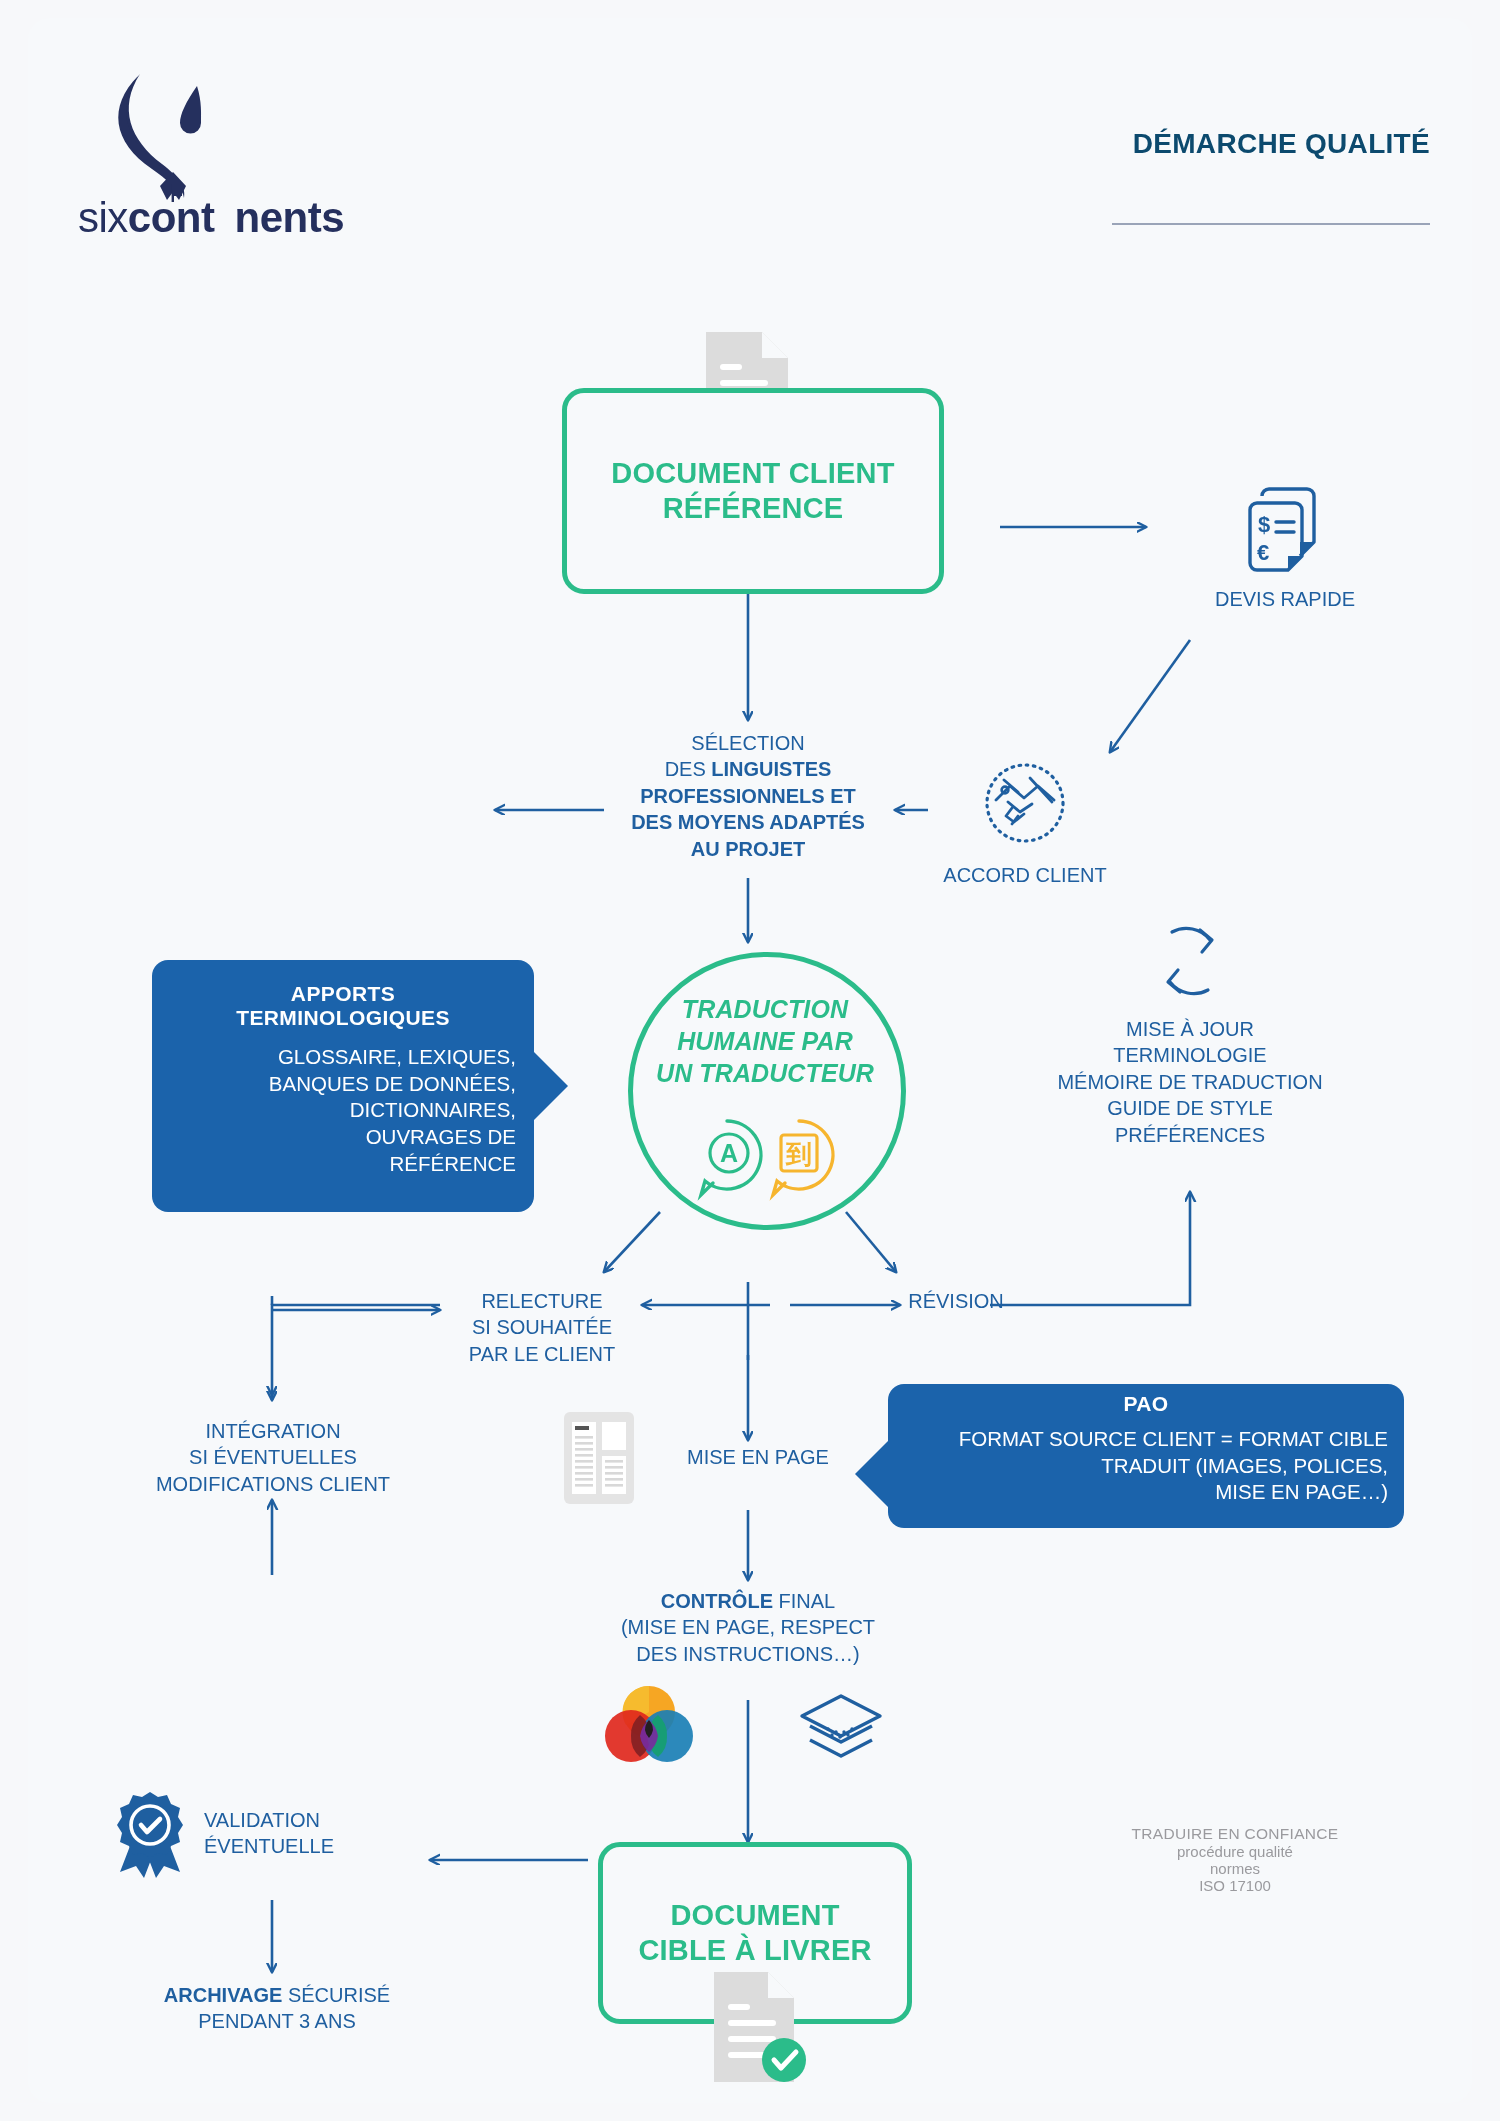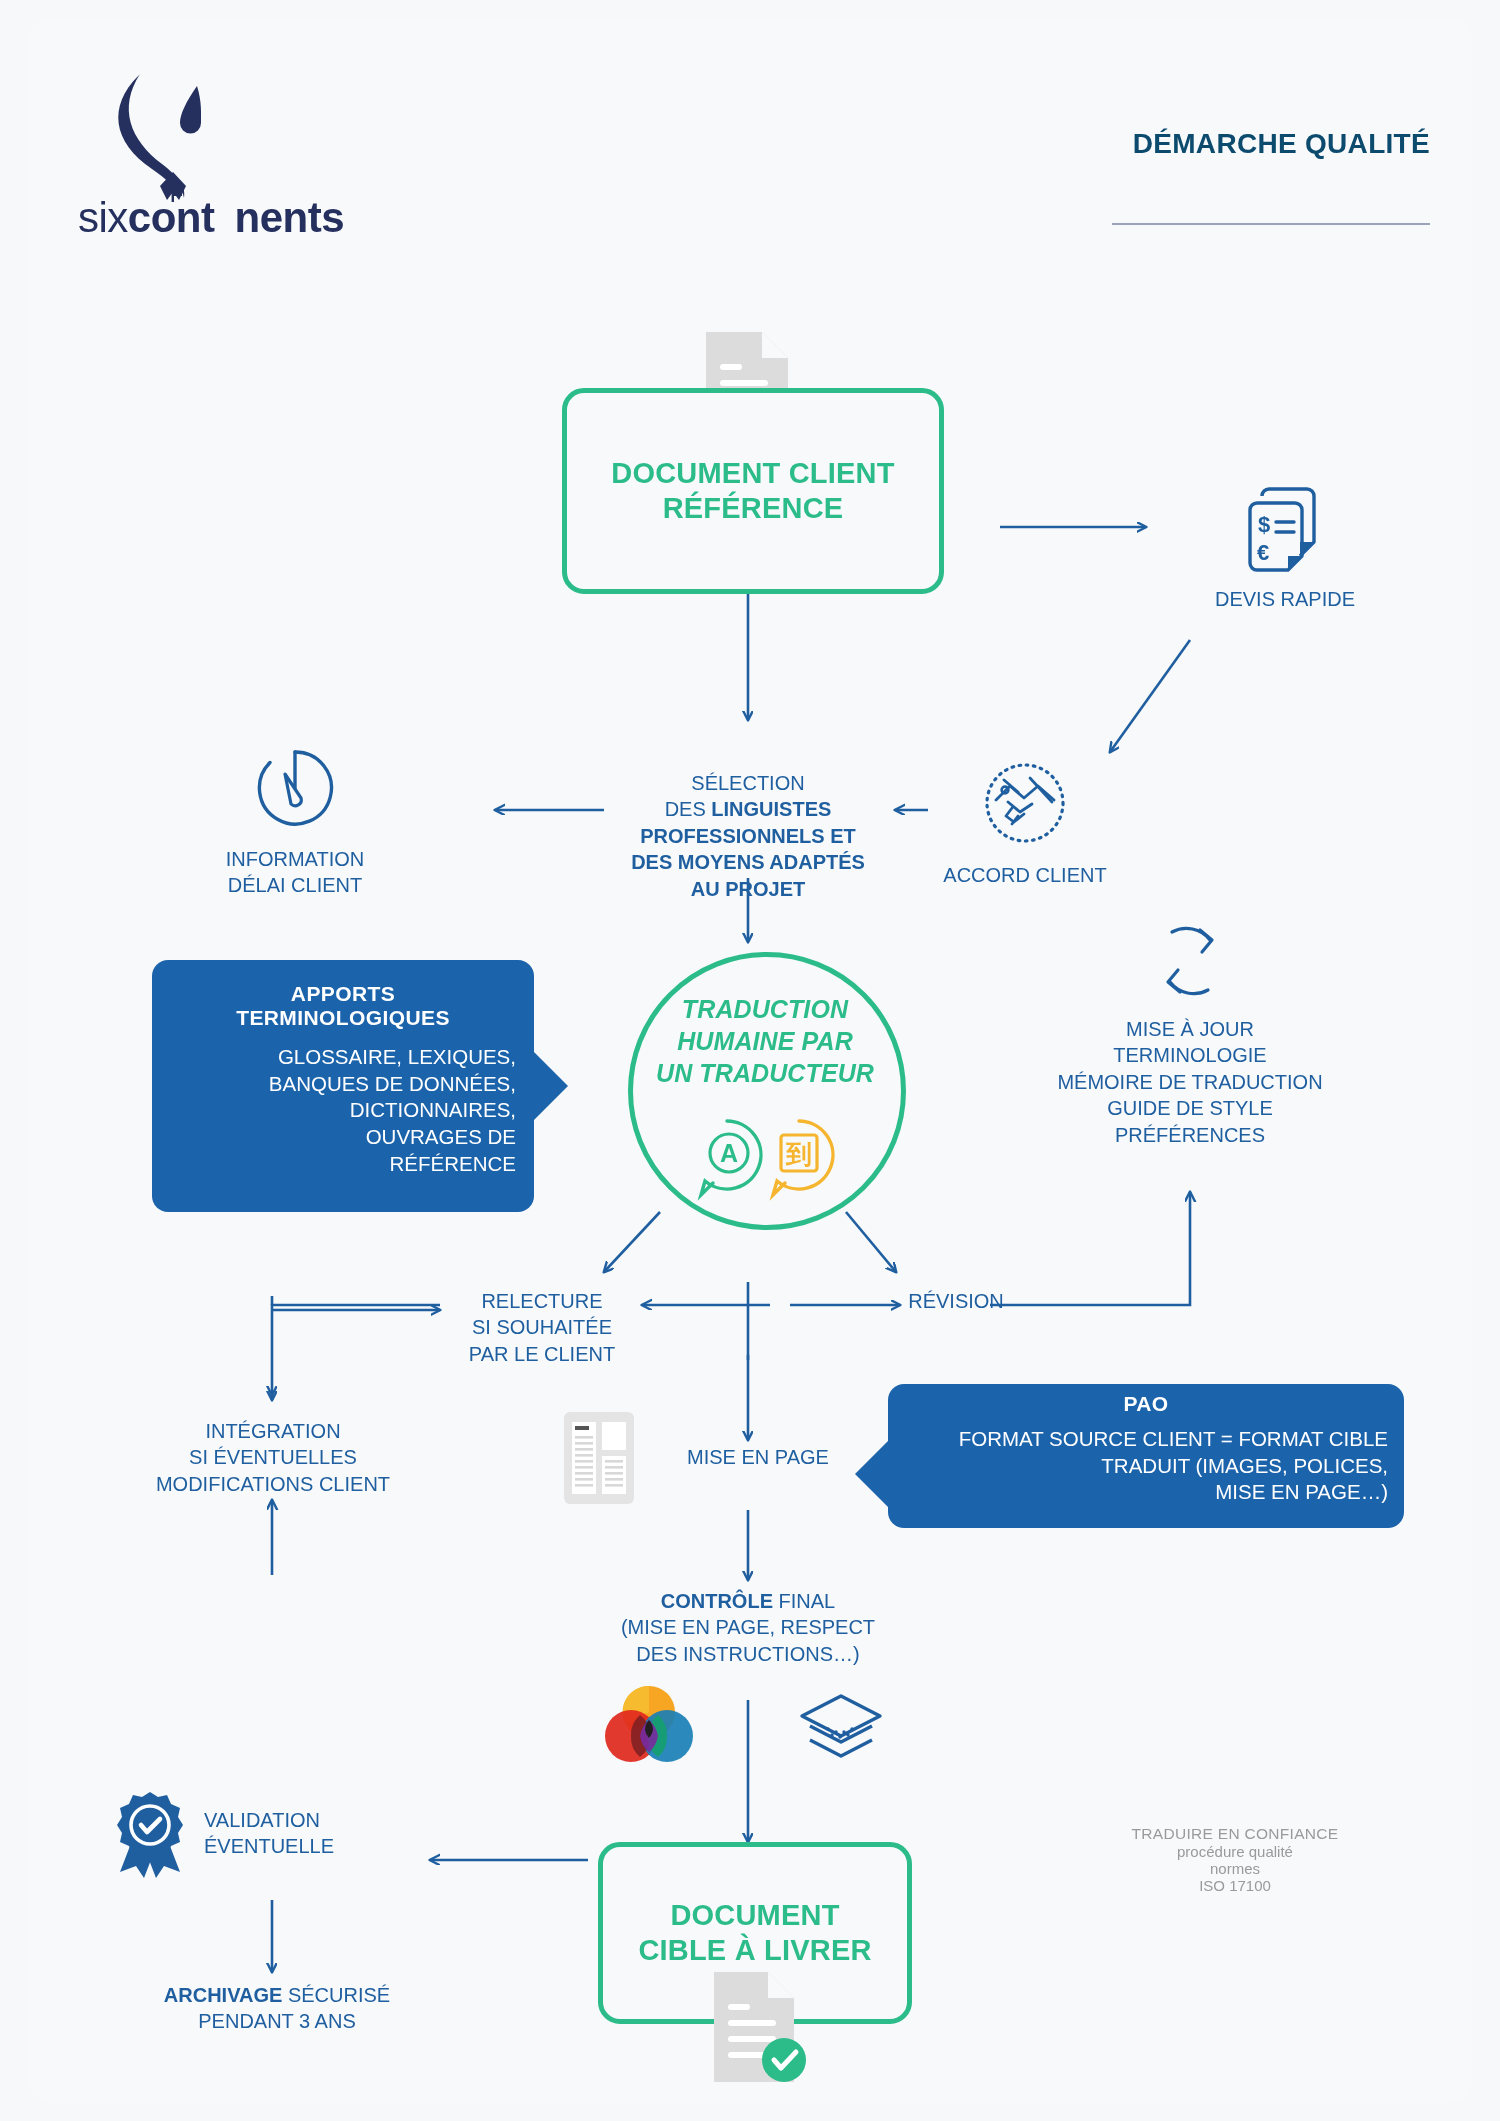--- a/index.html
+++ b/index.html
@@ -204,38 +204,28 @@
         <text x="15" y="78">€</text>
       </g>
       <g stroke="#1f5fa0" stroke-width="3.4" stroke-linecap="round">
         <line x1="34" y1="40" x2="52" y2="40"></line>
         <line x1="34" y1="50" x2="52" y2="50"></line>
       </g>
     </svg>
     <div class="tblk t-md" style="margin-top:12px;">DEVIS RAPIDE</div>
   </div>
 
-  <div class="abs ctr tblk t-md" style="left:598px;top:730px;width:300px;margin-top:40px;">
+  <div class="abs ctr tblk t-md" style="left:598px;top:730px;width:300px;">
     <div>SÉLECTION</div>
     <div><span>DES </span><span class="b">LINGUISTES</span></div>
     <div class="b">PROFESSIONNELS ET</div>
     <div class="b">DES MOYENS ADAPTÉS</div>
     <div class="b">AU PROJET</div>
   </div>
 
-  <div class="abs ctr" style="left:175px;top:742px;width:240px;">
-    <svg width="92" height="92" viewBox="0 0 92 92" style="margin:0 auto;">
-      <path d="M46 10 a36 36 0 1 0 36 36 L46 46 Z" fill="none"></path>
-      <path d="M46 10 A36 36 0 1 1 21 20.5" fill="none" stroke="#1f5fa0" stroke-width="3.4" stroke-linecap="round"></path>
-      <line x1="46" y1="10" x2="46" y2="46" stroke="#1f5fa0" stroke-width="3.4" stroke-linecap="round"></line>
-      <path d="M36 32 L52 56 a6 6 0 0 1 -10 6 Z" fill="none" stroke="#1f5fa0" stroke-width="3.2" stroke-linejoin="round"></path>
-    </svg>
-    <div class="tblk t-md" style="margin-top:12px;">INFORMATION</div>
-    <div class="tblk t-md b">DÉLAI CLIENT</div>
-  </div>
 
   <div class="abs ctr" style="left:905px;top:756px;width:240px;">
     <svg width="94" height="94" viewBox="0 0 94 94" style="margin:0 auto;">
       <circle cx="47" cy="47" r="38" fill="none" stroke="#1f5fa0" stroke-width="3.2" stroke-dasharray="1.6 5.6" stroke-linecap="round"></circle>
       <g fill="none" stroke="#1f5fa0" stroke-width="2.8" stroke-linecap="round" stroke-linejoin="round">
         <path d="M18 44 L32 30 L46 42 L60 30 L76 44"></path>
         <path d="M30 46 L42 56 L54 48"></path>
         <path d="M34 52 L28 60 L36 66 L46 58"></path>
         <path d="M40 60 L34 68"></path>
         <path d="M52 22 L74 46"></path>

